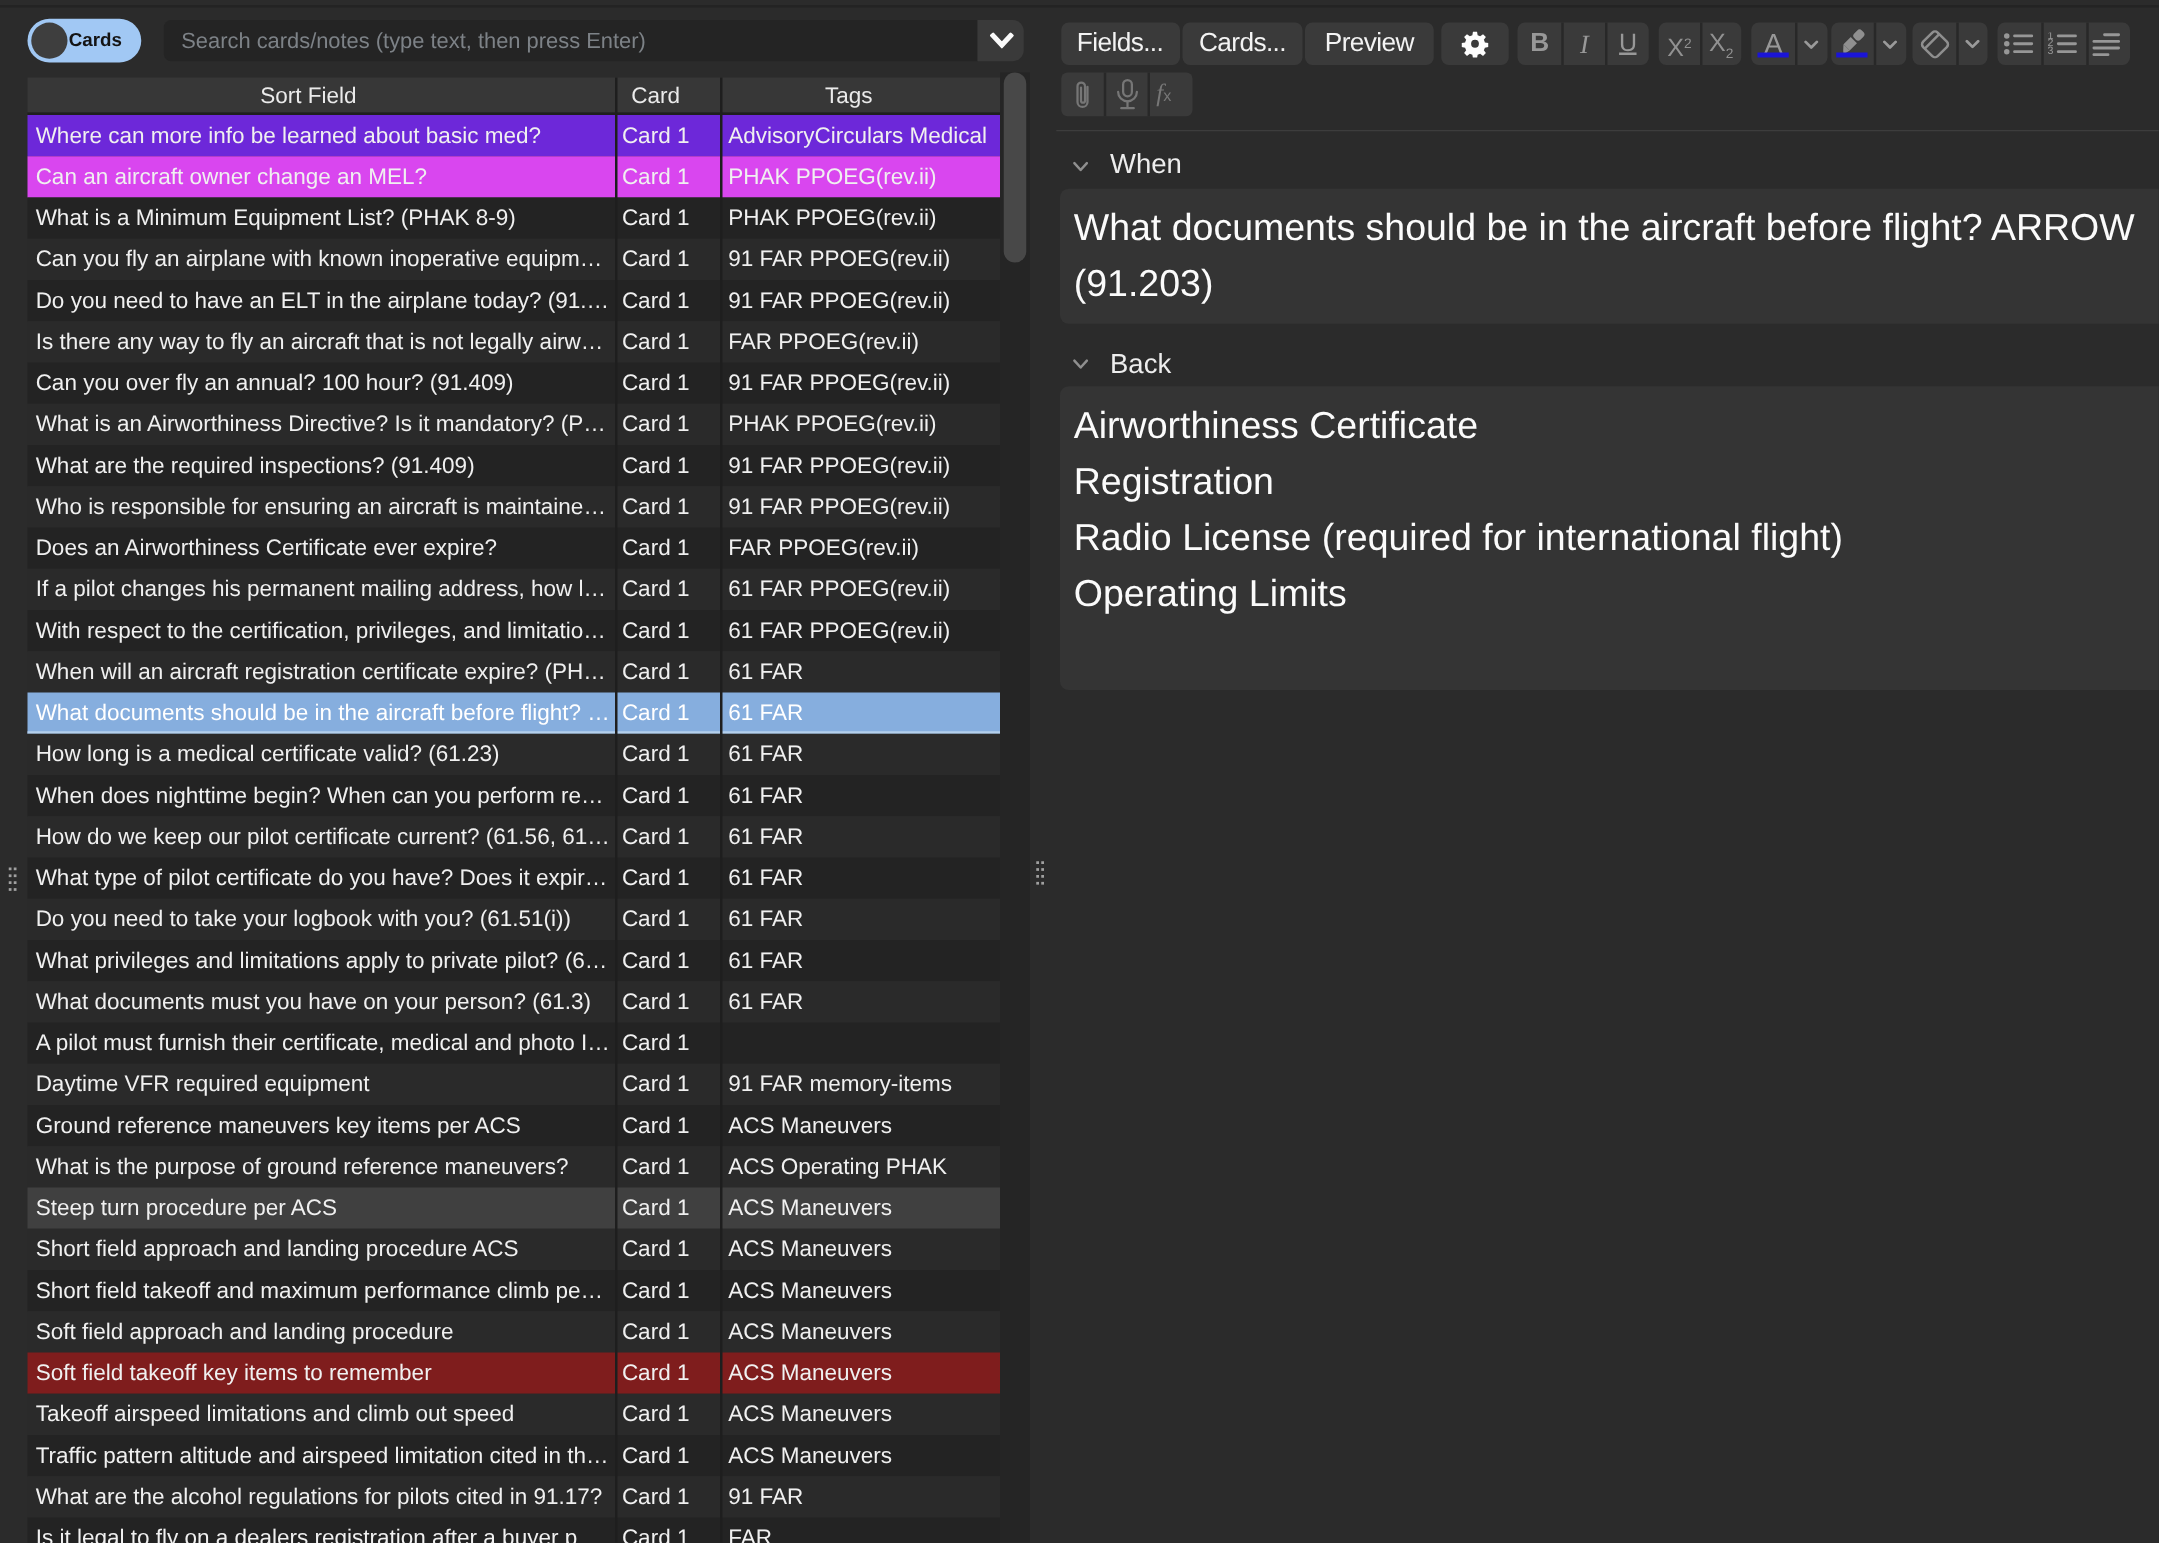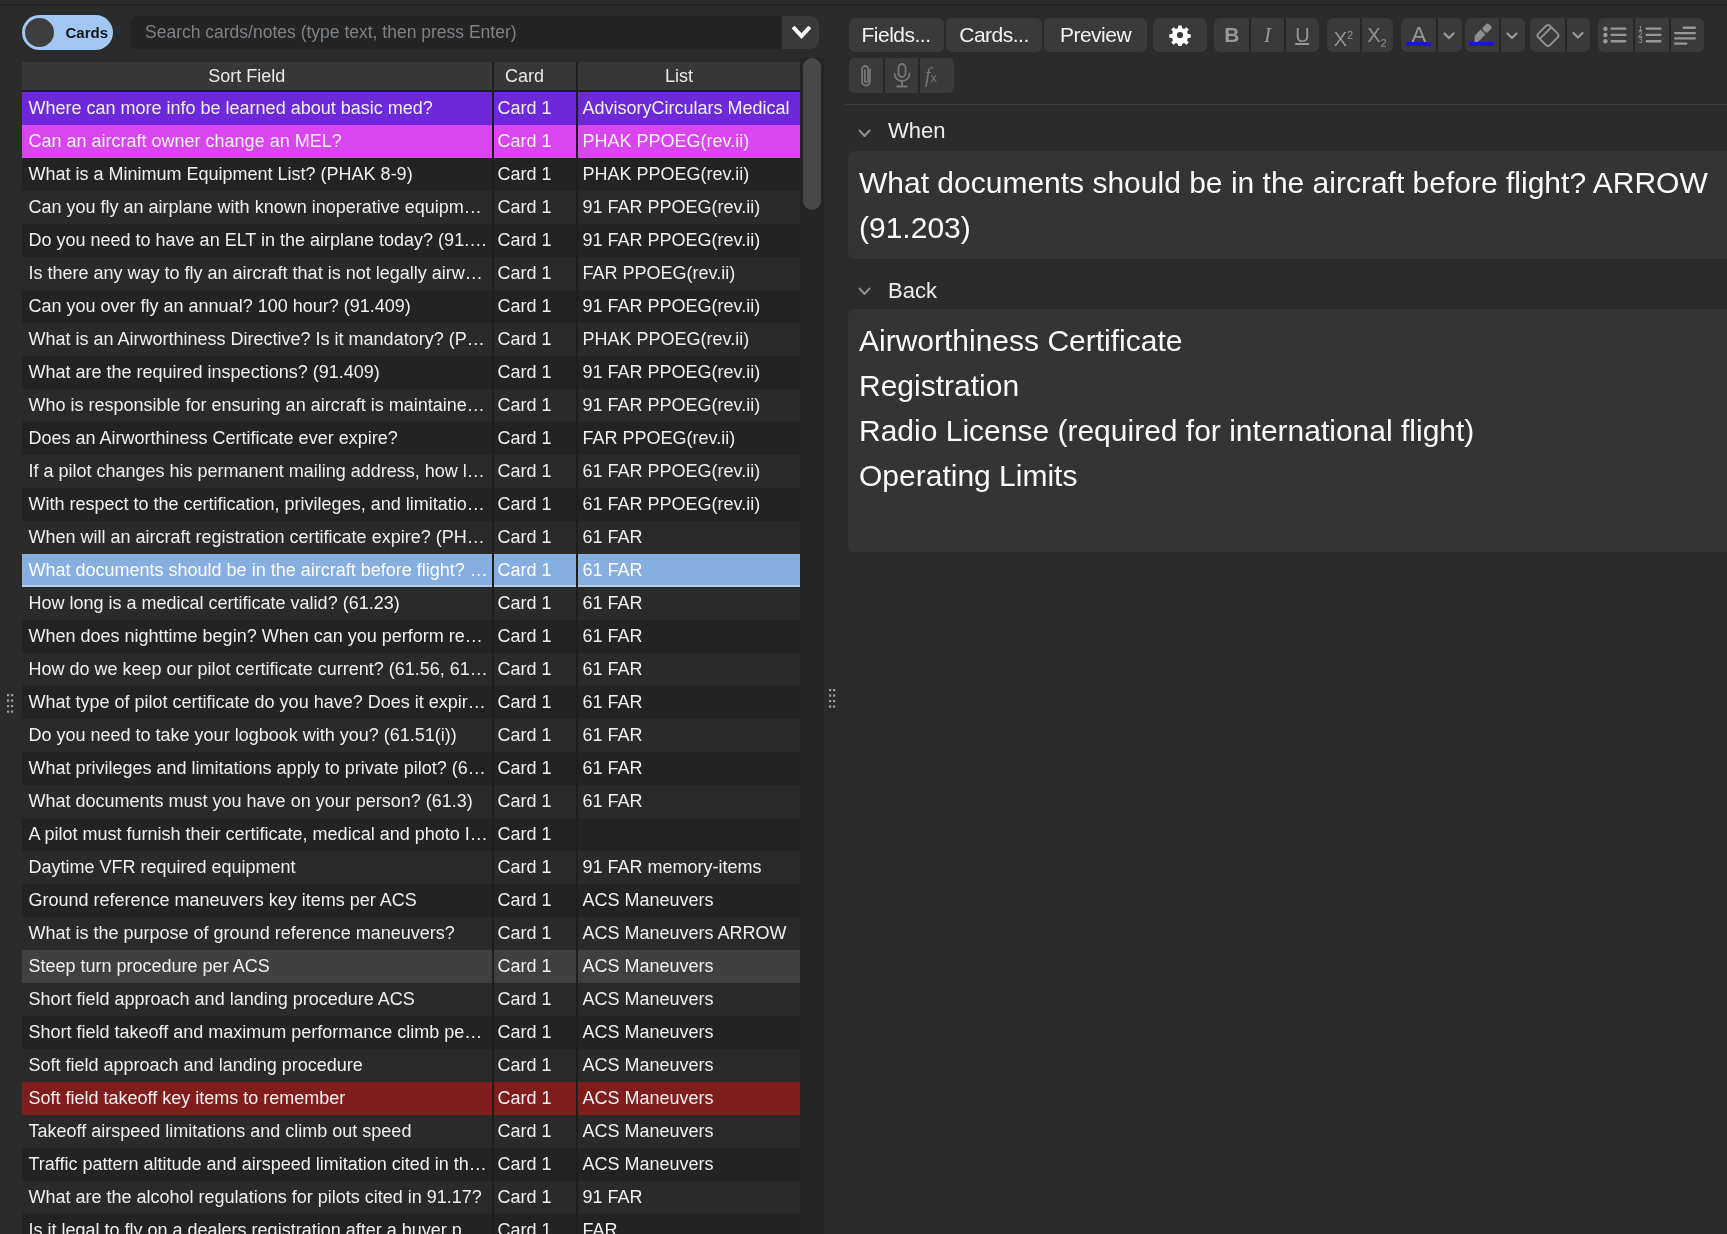--- a/index.html
+++ b/index.html
@@ -5,36 +5,36 @@
 .abs{position:absolute}
 .btn{position:absolute;background:#3a3a3a;border-radius:6px;top:17.5px;height:34.5px}
 .btxt{color:#f3f3f3;font-size:21px;letter-spacing:-0.5px;text-align:center;line-height:34px}
 .cell{position:absolute;top:0;height:100%;}
 </style></head>
 <body>
 <div class="abs" style="left:0;top:4px;width:1727px;height:2px;background:#232323"></div>
 
 <div class="abs" style="left:22px;top:15px;width:91px;height:35px;border-radius:18px;background:#a1c8f4">
   <div class="abs" style="left:3px;top:3px;width:29px;height:29px;border-radius:50%;background:#3e3e3e"></div>
-  <div class="abs" style="left:33px;top:0;width:53px;height:35px;line-height:35px;text-align:right;color:#141414;font-size:15px;font-weight:bold">Cards</div>
+  <div class="abs" style="left:33px;top:0;width:53px;height:35px;line-height:35px;text-align:left;color:#141414;font-size:15px;font-weight:bold">Cards</div>
 </div>
 
 <div class="abs" style="left:131px;top:15.5px;width:651px;height:33.5px;background:#242424;border-radius:6px 0 0 6px;">
   <div class="abs" style="left:14px;top:0;line-height:33px;font-size:17.5px;color:#7d8287;white-space:nowrap">Search cards/notes (type text, then press Enter)</div>
 </div>
 <div class="abs" style="left:782px;top:15.5px;width:37px;height:33.5px;background:#3a3a3a;border-radius:0 9px 9px 0">
   <svg class="abs" style="left:10px;top:10.5px" width="19" height="13" viewBox="0 0 19 13">
       <polyline points="2.5,2.5 9.5,10 16.5,2.5" fill="none" stroke="#fafafa" stroke-width="4" stroke-linecap="square" stroke-linejoin="miter"></polyline>
     </svg>
 </div>
 
 <div class="abs" style="left:22px;top:62px;width:778px;height:28px;background:#373737;color:#eaeaea;font-size:18px;line-height:28px">
   <div class="cell" style="left:0;width:469.5px;text-align:center;padding-right:20px">Sort Field</div>
   <div class="cell" style="left:471.5px;width:82px;text-align:center;padding-right:20px">Card</div>
-  <div class="cell" style="left:556px;width:222px;text-align:center;padding-right:20px">List</div>
+  <div class="cell" style="left:556px;width:222px;text-align:center;padding-right:20px">Tags</div>
 </div>
 <div class="abs" style="left:22px;top:90px;width:778px;height:2px;background:#1f1f1f"></div>
 
 <div class="abs" style="left:22px;top:92px;width:778px;height:33px;background:#6d28d9;color:#f0f0f0;font-size:18px;line-height:33px;white-space:nowrap">
 <div class="cell" style="left:0;width:469.5px;padding-left:6.5px;overflow:hidden;text-overflow:ellipsis">Where can more info be learned about basic med?</div>
 <div class="cell" style="left:471.5px;width:82px;padding-left:4px">Card 1</div>
 <div class="cell" style="left:556px;width:222px;padding-left:4.5px;overflow:hidden">AdvisoryCirculars Medical</div>
 </div>
 <div class="abs" style="left:22px;top:125px;width:778px;height:33px;background:#d946ef;color:#f0f0f0;font-size:18px;line-height:33px;white-space:nowrap">
 <div class="cell" style="left:0;width:469.5px;padding-left:6.5px;overflow:hidden;text-overflow:ellipsis">Can an aircraft owner change an MEL?</div>
@@ -153,21 +153,21 @@
 <div class="cell" style="left:556px;width:222px;padding-left:4.5px;overflow:hidden">91 FAR memory-items</div>
 </div>
 <div class="abs" style="left:22px;top:884px;width:778px;height:33px;background:#232323;color:#f0f0f0;font-size:18px;line-height:33px;white-space:nowrap">
 <div class="cell" style="left:0;width:469.5px;padding-left:6.5px;overflow:hidden;text-overflow:ellipsis">Ground reference maneuvers key items per ACS</div>
 <div class="cell" style="left:471.5px;width:82px;padding-left:4px">Card 1</div>
 <div class="cell" style="left:556px;width:222px;padding-left:4.5px;overflow:hidden">ACS Maneuvers</div>
 </div>
 <div class="abs" style="left:22px;top:917px;width:778px;height:33px;background:#2a2a2a;color:#f0f0f0;font-size:18px;line-height:33px;white-space:nowrap">
 <div class="cell" style="left:0;width:469.5px;padding-left:6.5px;overflow:hidden;text-overflow:ellipsis">What is the purpose of ground reference maneuvers?</div>
 <div class="cell" style="left:471.5px;width:82px;padding-left:4px">Card 1</div>
-<div class="cell" style="left:556px;width:222px;padding-left:4.5px;overflow:hidden">ACS Maneuvers ARROW</div>
+<div class="cell" style="left:556px;width:222px;padding-left:4.5px;overflow:hidden">ACS Operating PHAK</div>
 </div>
 <div class="abs" style="left:22px;top:950px;width:778px;height:33px;background:#404040;color:#f0f0f0;font-size:18px;line-height:33px;white-space:nowrap">
 <div class="cell" style="left:0;width:469.5px;padding-left:6.5px;overflow:hidden;text-overflow:ellipsis">Steep turn procedure per ACS</div>
 <div class="cell" style="left:471.5px;width:82px;padding-left:4px">Card 1</div>
 <div class="cell" style="left:556px;width:222px;padding-left:4.5px;overflow:hidden">ACS Maneuvers</div>
 </div>
 <div class="abs" style="left:22px;top:983px;width:778px;height:33px;background:#2a2a2a;color:#f0f0f0;font-size:18px;line-height:33px;white-space:nowrap">
 <div class="cell" style="left:0;width:469.5px;padding-left:6.5px;overflow:hidden;text-overflow:ellipsis">Short field approach and landing procedure ACS</div>
 <div class="cell" style="left:471.5px;width:82px;padding-left:4px">Card 1</div>
 <div class="cell" style="left:556px;width:222px;padding-left:4.5px;overflow:hidden">ACS Maneuvers</div>

